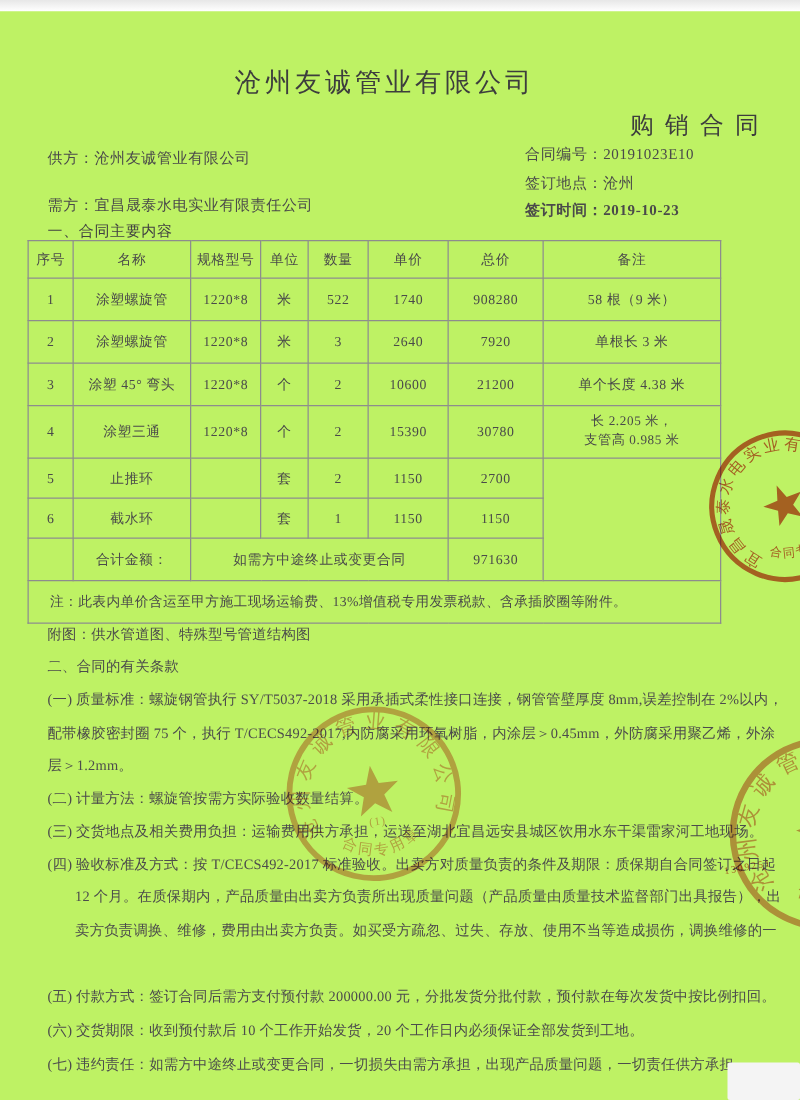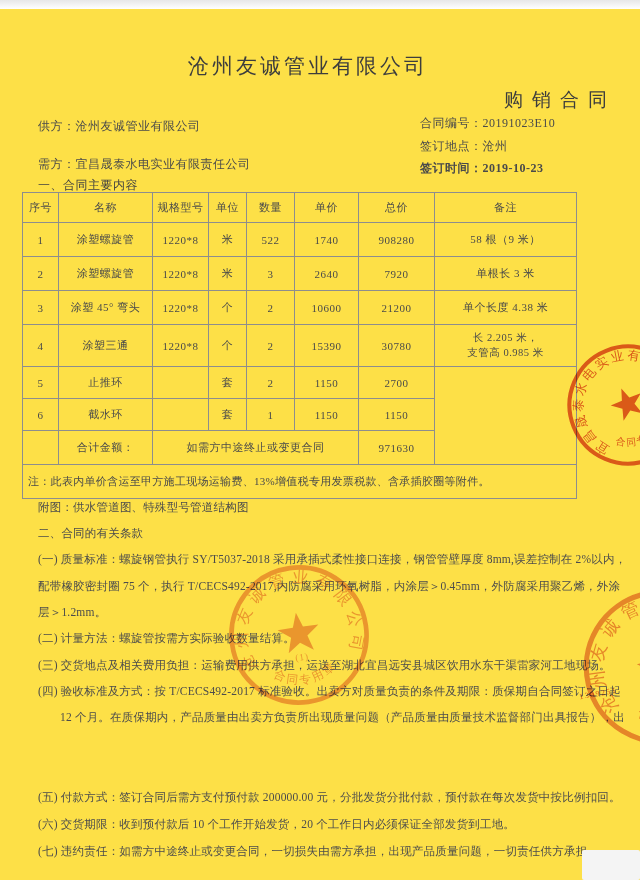--- a/index.html
+++ b/index.html
@@ -1,33 +1,33 @@
 <!DOCTYPE html>
 <html><head>
 <meta charset="utf-8">
 <style>
   html,body{margin:0;padding:0;background:#e8e8e8;}
-  #page{position:relative;width:640px;height:880px;background:#fde047;overflow:hidden;
+  #page{position:relative;width:640px;height:880px;background:#bef264;overflow:hidden;
         font-family:"Liberation Serif","DejaVu Serif",serif;color:#474747;}
   .abs{position:absolute;}
   
   .t1{top:52px;left:0;width:616px;text-align:center;font-size:21px;letter-spacing:3px;color:#3d3d3d;}
   .t2{top:87px;left:0;width:616px;text-align:right;font-size:19px;letter-spacing:9px;color:#3d3d3d;}
   .meta{font-size:12px;letter-spacing:.5px;color:#4a4a4a;white-space:nowrap;}
   .m-supplier{left:38px;top:118px;}
   .m-buyer{left:38px;top:156px;}
   .m-no{left:420px;top:115px;}
   .m-place{left:420px;top:138px;}
   .m-date{left:420px;top:160px;font-weight:bold;}
   .s1h{left:38px;top:177px;font-size:12px;color:#414141;letter-spacing:.5px;}
   
   #tbl{position:absolute;left:22px;top:192px;width:554px;border-collapse:collapse;table-layout:fixed;}
   #tbl th,#tbl td{border:1px solid #8d8d8d;font-size:11px;font-weight:normal;color:#4a4a4a;
         text-align:center;vertical-align:middle;padding:0;letter-spacing:.5px;overflow:hidden;}
-  #tbl .note-cell{text-align:left;padding:4px 5px;letter-spacing:.3px;}
+  #tbl .note-cell{text-align:left;padding:4px 17px;letter-spacing:.3px;}
   #tbl .rk2{font-size:10.5px;line-height:1.35;}
   
   .ln{position:absolute;left:38px;font-size:11.5px;color:#4c4c4c;letter-spacing:.2px;white-space:nowrap;}
   .ln.ind{left:60px;}
   
   .stamp{position:absolute;mix-blend-mode:multiply;pointer-events:none;}
   .stamp .ring{fill:none;stroke:#d4442e;stroke-width:5;}
   .stamp .star{fill:#d4442e;stroke:none;}
   .stamp text{fill:#d4442e;}
   .st-co{font-size:17px;letter-spacing:6.5px;font-family:"Liberation Serif","DejaVu Serif",serif;}
@@ -160,20 +160,21 @@
 
   <div class="abs ln" style="top:500px">附图：供水管道图、特殊型号管道结构图</div>
   <div class="abs ln" style="top:526px">二、合同的有关条款</div>
   <div class="abs ln" style="top:552px">(一) 质量标准：螺旋钢管执行 SY/T5037-2018 采用承插式柔性接口连接，钢管管壁厚度 8mm,误差控制在 2%以内，</div>
   <div class="abs ln" style="top:579px">配带橡胶密封圈 75 个，执行 T/CECS492-2017,内防腐采用环氧树脂，内涂层＞0.45mm，外防腐采用聚乙烯，外涂</div>
   <div class="abs ln" style="top:605px">层＞1.2mm。</div>
   <div class="abs ln" style="top:631px">(二) 计量方法：螺旋管按需方实际验收数量结算。</div>
   <div class="abs ln" style="top:658px">(三) 交货地点及相关费用负担：运输费用供方承担，运送至湖北宜昌远安县城区饮用水东干渠雷家河工地现场。</div>
   <div class="abs ln" style="top:684px">(四) 验收标准及方式：按 T/CECS492-2017 标准验收。出卖方对质量负责的条件及期限：质保期自合同签订之日起</div>
   <div class="abs ln ind" style="top:710px">12 个月。在质保期内，产品质量由出卖方负责所出现质量问题（产品质量由质量技术监督部门出具报告），出</div>
+  <div class="abs ln ind" style="top:737px">卖方负责调换、维修，费用由出卖方负责。如买受方疏忽、过失、存放、使用不当等造成损伤，调换维修的一</div>
   <div class="abs ln" style="top:790px">(五) 付款方式：签订合同后需方支付预付款 200000.00 元，分批发货分批付款，预付款在每次发货中按比例扣回。</div>
   <div class="abs ln" style="top:817px">(六) 交货期限：收到预付款后 10 个工作开始发货，20 个工作日内必须保证全部发货到工地。</div>
   <div class="abs ln" style="top:844px">(七) 违约责任：如需方中途终止或变更合同，一切损失由需方承担，出现产品质量问题，一切责任供方承担。</div>
 
   <svg class="stamp stamp-a" viewBox="0 0 160 160">
     <circle class="ring" cx="80" cy="80" r="72"></circle>
     <path id="arcTopA" d="M40.4,119.6 A56,56 0 1 1 119.6,119.6" fill="none"></path>
     <text class="st-co"><textPath href="#arcTopA">宜昌晟泰水电实业有限责任公司</textPath></text>
     <path id="arcBotA" d="M47.9,118.3 A50,50 0 0 0 112.1,118.3" fill="none"></path>
     <text class="st-ty"><textPath href="#arcBotA">合同专用章</textPath></text>

